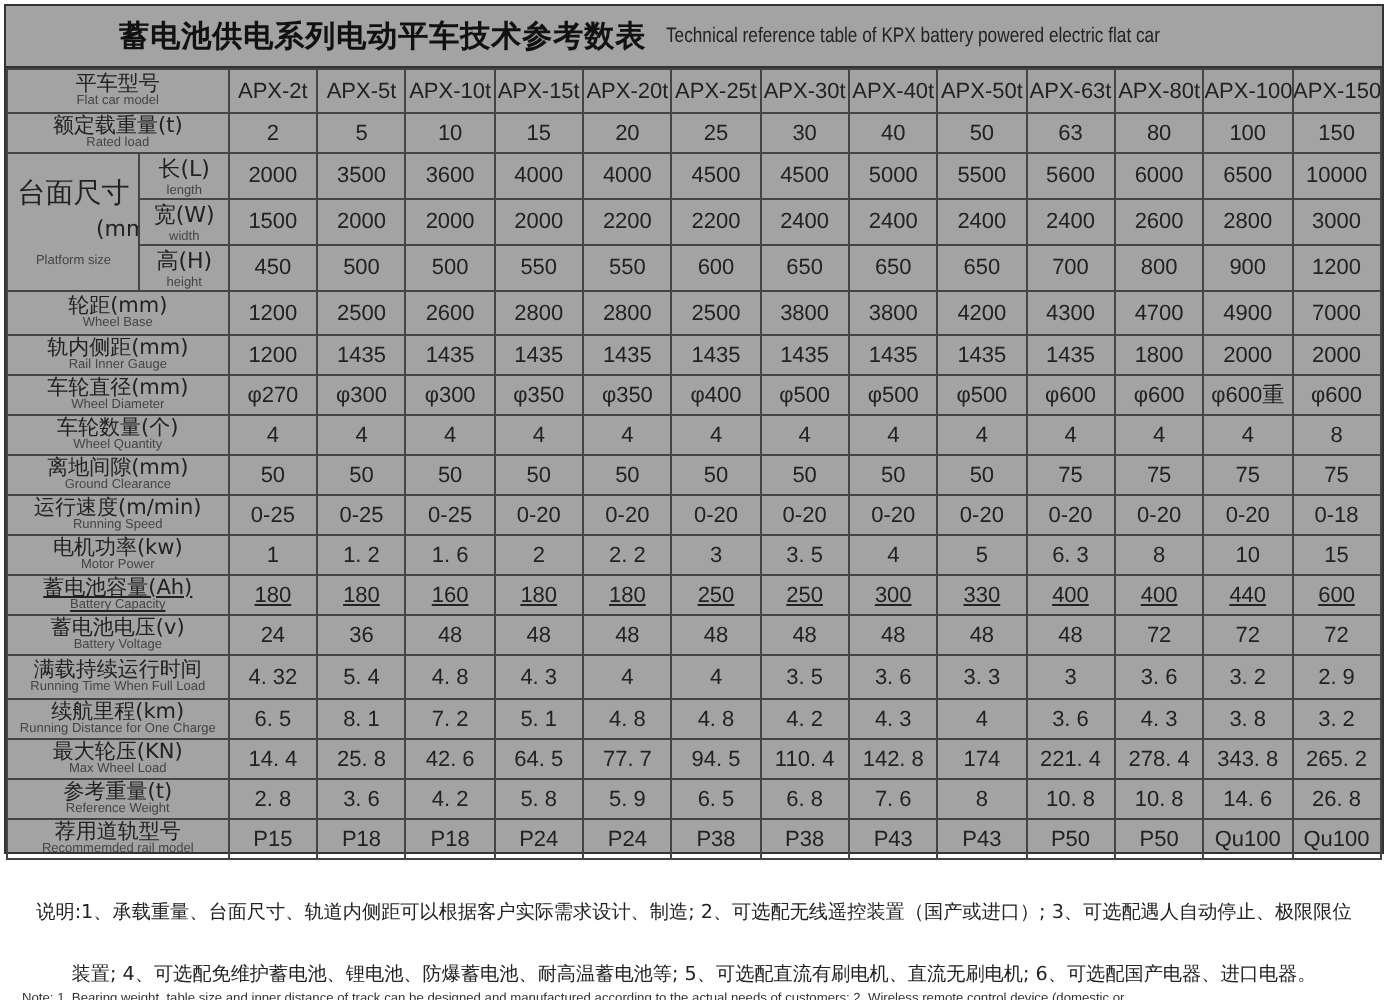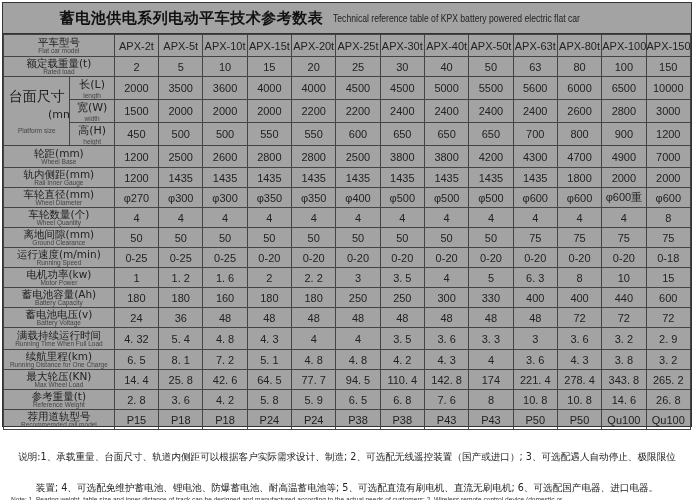--- a/index.html
+++ b/index.html
@@ -277,21 +277,21 @@
           <td class="val">2. 2</td>
           <td class="val">3</td>
           <td class="val">3. 5</td>
           <td class="val">4</td>
           <td class="val">5</td>
           <td class="val">6. 3</td>
           <td class="val">8</td>
           <td class="val">10</td>
           <td class="val">15</td>
         </tr>
-        <tr style="height: 20px;">
+        <tr style="height: 20px; text-decoration: underline;">
           <td colspan="2" class="lbl">
             <span class="cn">蓄电池容量(Ah)</span>
             <span class="en">Battery Capacity</span>
           </td>
           <td class="val">180</td>
           <td class="val">180</td>
           <td class="val">160</td>
           <td class="val">180</td>
           <td class="val">180</td>
           <td class="val">250</td>

